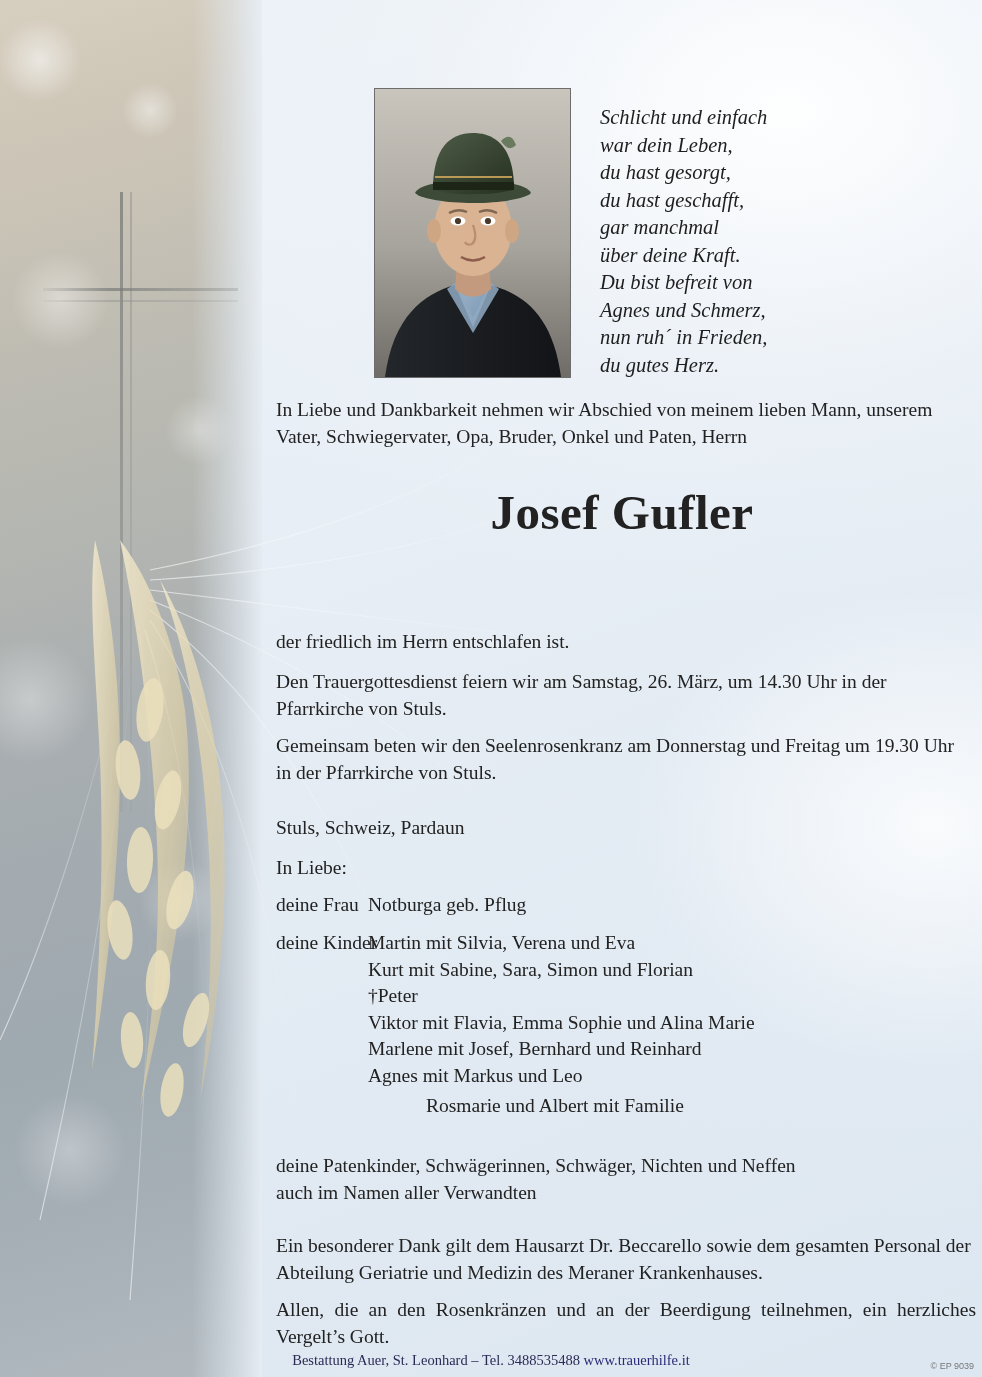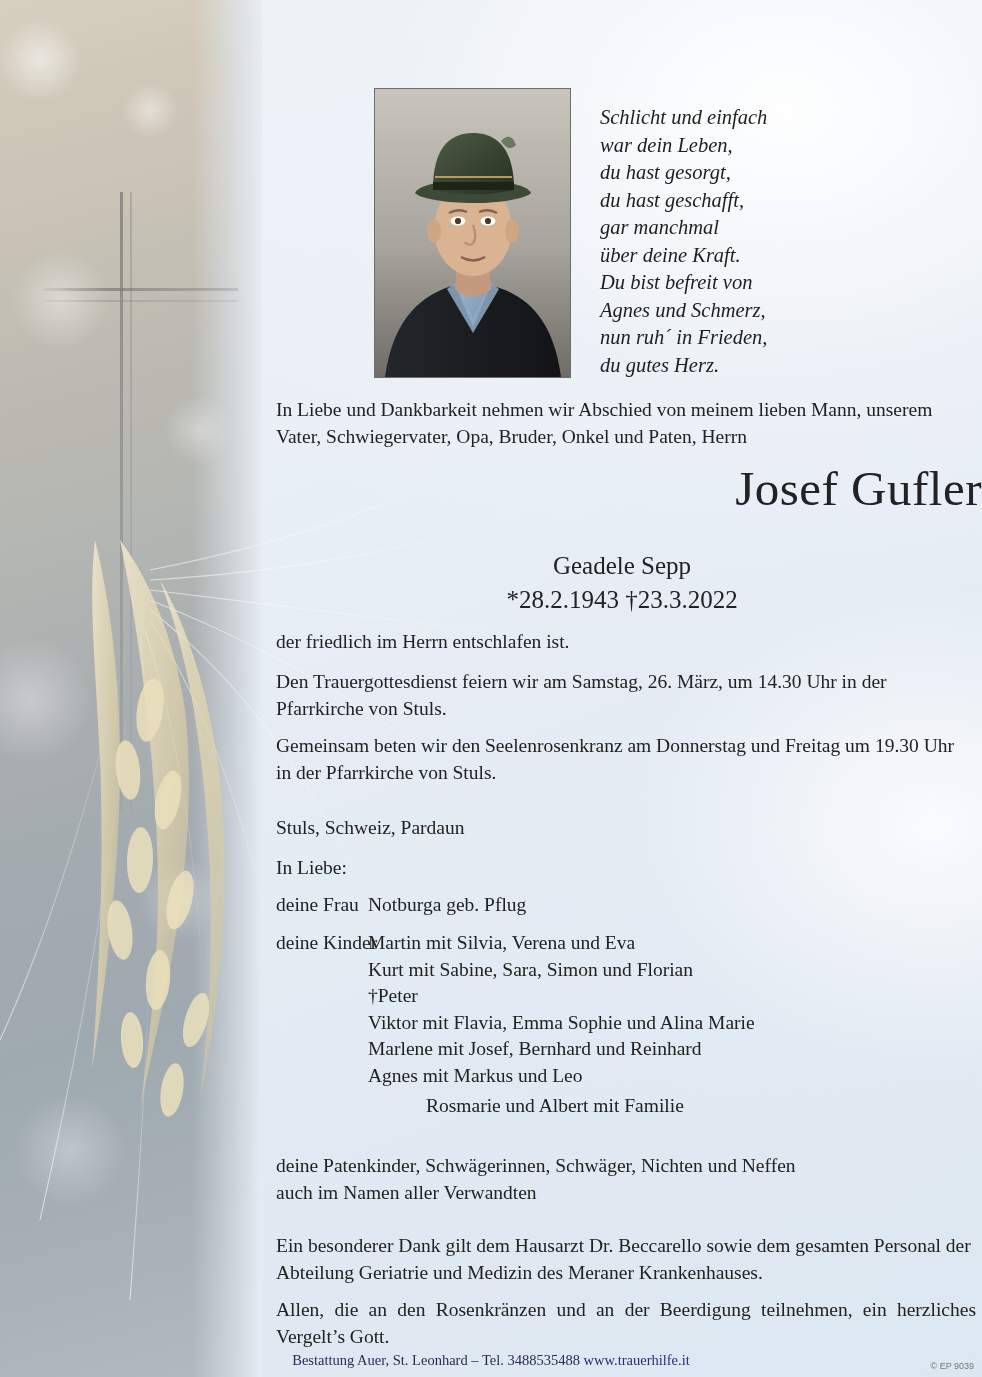--- a/index.html
+++ b/index.html
@@ -115,25 +115,25 @@
   .lead {
     position: absolute;
     left: 14px; top: 396px;
     width: 692px;
     font-size: 19.5px;
     line-height: 27px;
   }
 
   .name {
     position: absolute;
-    left: 0; top: 460px;
+    left: 0; top: 484px;
     width: 720px;
-    text-align: right;
+    text-align: center;
     font-size: 49px;
-    font-weight: normal;
+    font-weight: bold;
     letter-spacing: 0.5px;
   }
   .nickname {
     position: absolute;
     left: 0; top: 552px;
     width: 720px;
     text-align: center;
     font-size: 25px;
   }
   .dates {
@@ -346,22 +346,20 @@
       <div>über deine Kraft.</div>
       <div>Du bist befreit von</div>
       <div>Agnes und Schmerz,</div>
       <div>nun ruh´ in Frieden,</div>
       <div>du gutes Herz.</div>
     </div>
 
     <div class="lead">In Liebe und Dankbarkeit nehmen wir Abschied von meinem lieben Mann, unserem Vater, Schwiegervater, Opa, Bruder, Onkel und Paten, Herrn</div>
 
     <div class="name">Josef Gufler</div>
-    <div class="nickname">Geadele Sepp</div>
-    <div class="dates">*28.2.1943 †23.3.2022</div>
 
     <div class="para p1">der friedlich im Herrn entschlafen ist.</div>
     <div class="para p2">Den Trauergottesdienst feiern wir am Samstag, 26. März, um 14.30 Uhr in der Pfarrkirche von Stuls.</div>
     <div class="para p3">Gemeinsam beten wir den Seelenrosenkranz am Donnerstag und Freitag um 19.30 Uhr in der Pfarrkirche von Stuls.</div>
 
     <div class="para place">Stuls, Schweiz, Pardaun</div>
     <div class="para inlove">In Liebe:</div>
 
     <div class="rel wife">
       <div class="label">deine Frau</div>

